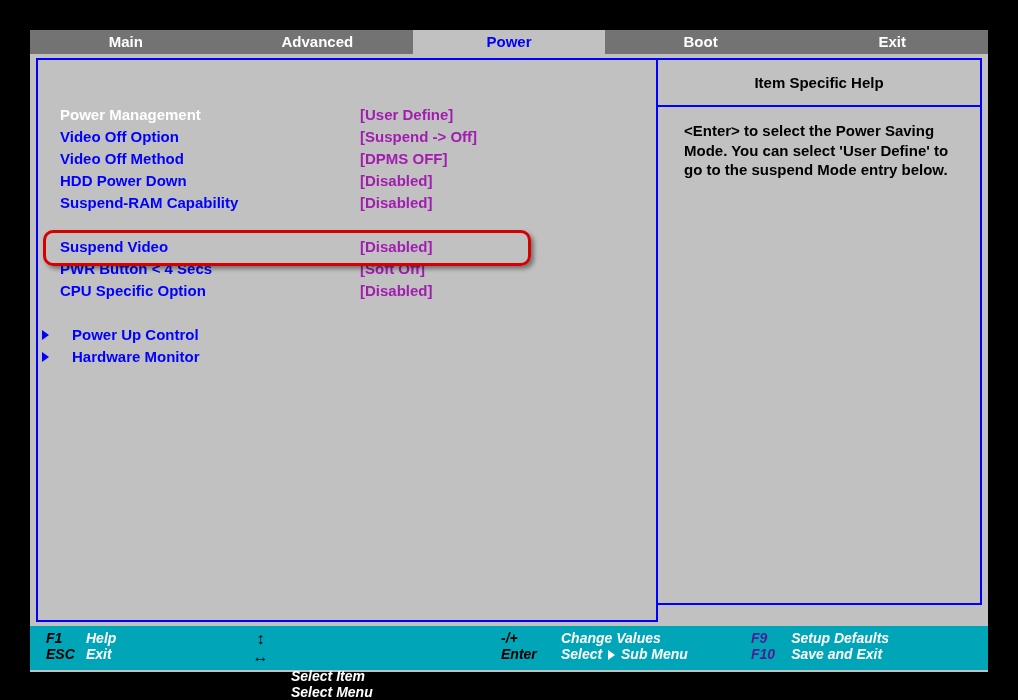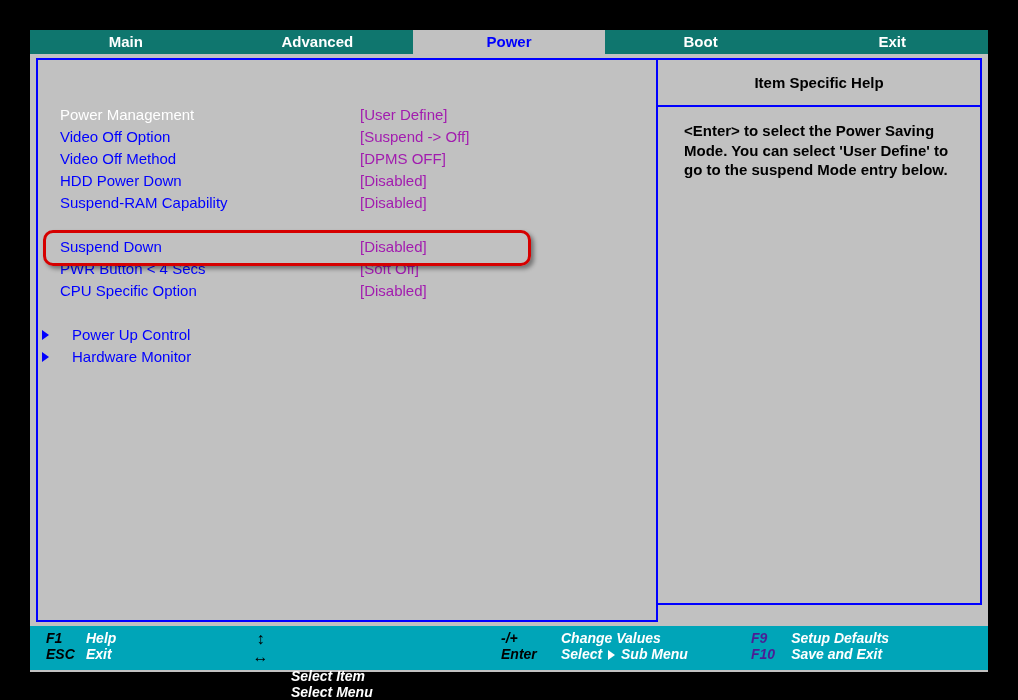--- a/index.html
+++ b/index.html
@@ -6,21 +6,21 @@
   body { background: #000; width: 1018px; height: 700px; overflow: hidden; font-family: Arial, Helvetica, sans-serif; }
   .shell {
     position: absolute;
     left: 30px; top: 30px;
     width: 958px; height: 642px;
     background: #c1c1c1;
   }
   .tabs {
     display: flex;
     height: 24px;
-    background: #0f766e;
+    background: #737373;
   }
   .tab {
     flex: 1;
     text-align: center;
     color: #fff;
     font-weight: bold;
     font-size: 15px;
     line-height: 24px;
   }
   .tab.active {
@@ -60,21 +60,21 @@
     padding: 14px 26px;
     color: #000;
     font-size: 15px;
     line-height: 1.3;
     font-weight: bold;
   }
   .entries { padding: 44px 10px 10px 22px; }
   .row {
     display: flex;
     font-size: 15px;
-    font-weight: normal;
+    font-weight: bold;
     line-height: 22px;
     color: #0000ff;
     align-items: baseline;
   }
   .row .label { width: 300px; }
   .row .val { color: #a21caf; }
   .row.white .label { color: #fff; }
   .row.tri { position: relative; padding-left: 12px; margin-left: -18px; }
   .row.tri .label { width: 318px; padding-left: 18px; }
   .row.tri::before {
@@ -154,21 +154,21 @@
         <div class="row">
           <span class="label">HDD Power Down</span>
           <span class="val">[Disabled]</span>
         </div>
         <div class="row">
           <span class="label">Suspend-RAM Capability</span>
           <span class="val">[Disabled]</span>
         </div>
         <div class="gap"></div>
         <div class="row">
-          <span class="label">Suspend Down</span>
+          <span class="label">Suspend Video</span>
           <span class="val">[Disabled]</span>
         </div>
         <div class="row">
           <span class="label">PWR Button &lt; 4 Secs</span>
           <span class="val">[Soft Off]</span>
         </div>
         <div class="row">
           <span class="label">CPU Specific Option</span>
           <span class="val">[Disabled]</span>
         </div>

